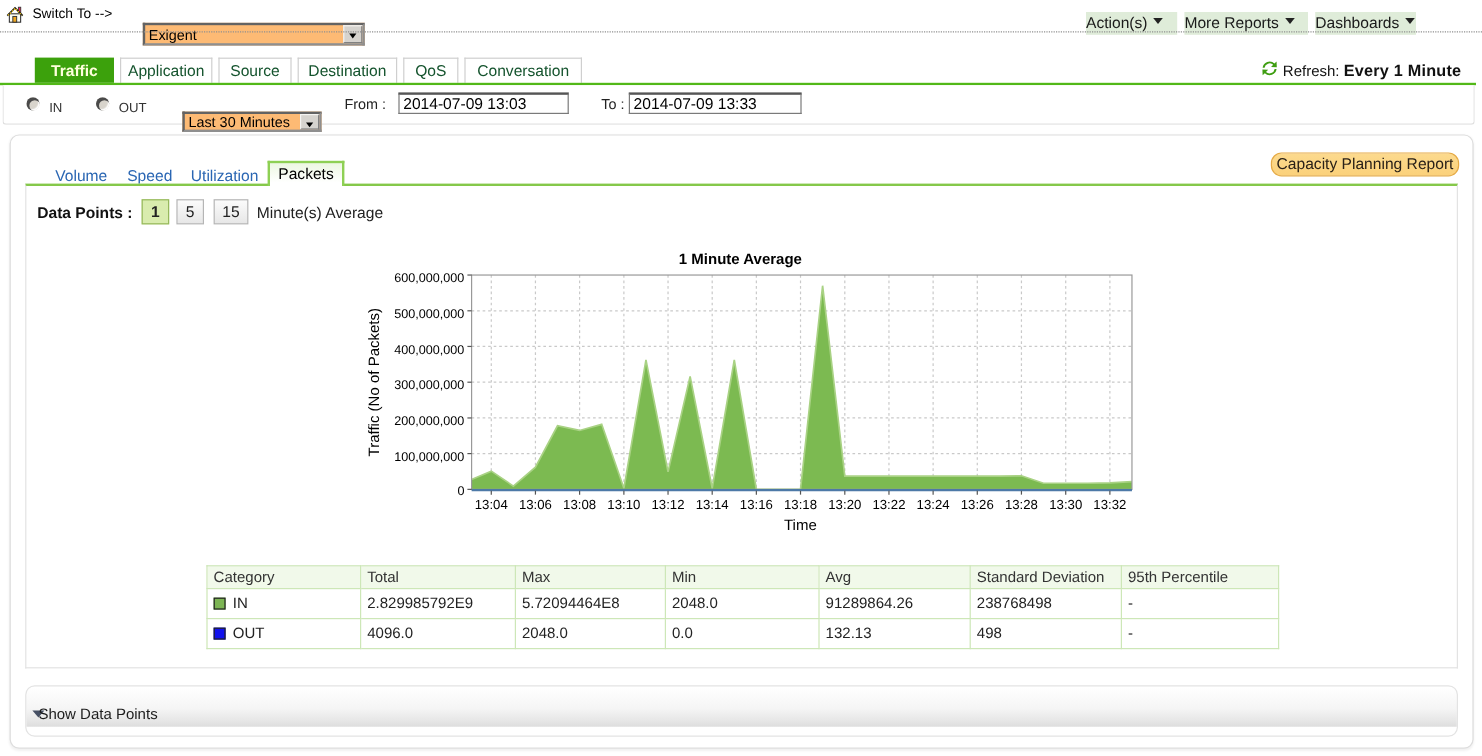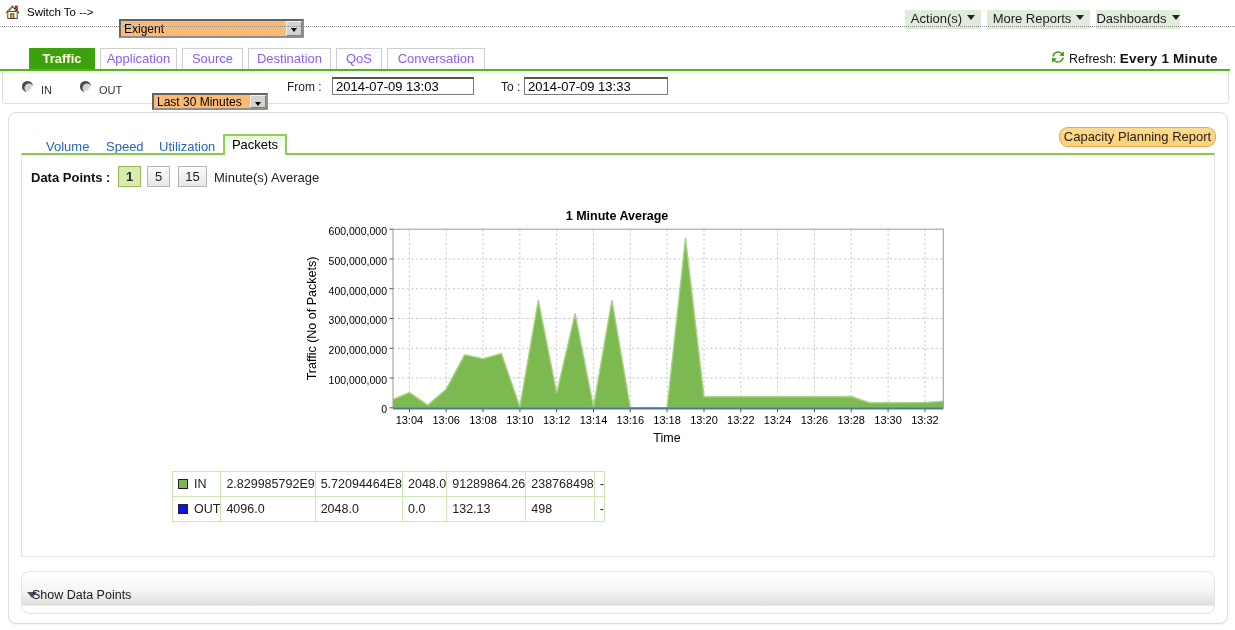--- a/index.html
+++ b/index.html
@@ -5,26 +5,26 @@
 * { margin:0; padding:0; box-sizing:border-box; }
 html,body { width:1235px; height:630px; background:#fff; font-family:"Liberation Sans",sans-serif; position:relative; overflow:hidden; }
 .abs { position:absolute; }
 
 .dotline { position:absolute; left:0; top:26px; width:1235px; border-top:1px dotted #8f8f8f; }
 .switchtxt { position:absolute; left:27px; top:6px; font-size:11.5px; color:#000; }
 .winsel { position:absolute; background:#fdba74; border:2px solid; border-color:#636363 #8f8f8f #8f8f8f #636363;margin-top:16px; }
 .winsel .txt { position:absolute; left:3px; top:1px; font-size:12px; color:#000; }
 .winsel .btn { position:absolute; right:0; top:0; bottom:0; width:16px; background:#d6d3ce; border:1px solid; border-color:#f4f3f1 #808080 #808080 #f4f3f1; }
 .winsel .btn:after { content:""; position:absolute; left:3.5px; top:6px; border:3.5px solid transparent; border-top:4.5px solid #000; }
-.topbtn { position:absolute; top:10px; height:19px; background:#dfecd9; font-size:13px; color:#1a1a1a; text-align:center; line-height:18px; white-space:nowrap; }
+.topbtn { position:absolute; top:10px; height:19px; background:#dfecd9; font-size:13px; color:#1a1a1a; text-align:left; line-height:18px; white-space:nowrap; }
 .caret { display:inline-block; width:0; height:0; border:4px solid transparent; border-top:5px solid #222; vertical-align:-1px; margin-left:5px; }
 
 .mtab { position:absolute; top:48px; height:21px; font-size:13px; text-align:center; }
 .mtab.on { background:#3ca10c; color:#ffffdd; font-weight:bold; }
-.mtab.off { background:#fff; border:1px solid #cfcfcf; border-bottom:none; color:#8b5cf6; }
+.mtab.off { background:#fff; border:1px solid #cfcfcf; border-bottom:none; color:#14532d; }
 .greenline { position:absolute; left:0; top:69px; width:1230px; height:2px; background:#52b818; }
 
 .filterbar { position:absolute; left:2px; top:71px; width:1227px; height:33px; border:1px solid #e0e0e0; border-top:none; background:#fff; border-radius:0 0 3px 3px; }
 .radio { position:absolute; width:11px; height:11px; border-radius:50%; background:#d8d4cc; box-shadow:inset 1.5px 1.5px 0 1px #4a4a4a, inset -1px -1px 1px #ffffff; }
 .flabel { position:absolute; font-size:11px; color:#333; }
 .dinput { position:absolute; height:18px; border:1px solid #7a7a7a; border-top:2px solid #555; background:#fff; font-size:13px; color:#000; padding-left:3px; line-height:15px; }
 
 .card { position:absolute; left:8px; top:112px; width:1220px; height:512px; background:#fff; border:1px solid #ddd; border-radius:8px; box-shadow:0 1px 2px rgba(0,0,0,0.06); }
 .itab-link { position:absolute; top:139px; font-size:13px; color:#2a66b3; }
 .packets-tab { position:absolute; left:223px; top:134px; width:64px; height:21px; background:linear-gradient(#edf7e2,#ffffff 85%); border:2px solid #8ed054; border-bottom:none; font-size:13px; color:#000; text-align:center; line-height:18px; z-index:2; }
@@ -182,20 +182,29 @@
     <text x="851.2" y="424.2">13:28</text>
     <text x="888.1" y="424.2">13:30</text>
     <text x="924.9" y="424.2">13:32</text>
   </g>
   <text x="667" y="441.5" font-size="12.5" fill="#000" text-anchor="middle" font-family="Liberation Sans,sans-serif">Time</text>
   <text x="316" y="318.5" font-size="12.5" fill="#000" text-anchor="middle" font-family="Liberation Sans,sans-serif" transform="rotate(-90 316 318.5)">Traffic (No of Packets)</text>
 </svg>
 
 <table class="rtable" cellspacing="0">
   <tbody>
+      <tr class="hrow">
+    <td style="width:128px;">Category</td>
+    <td style="width:129px;">Total</td>
+    <td style="width:125px;">Max</td>
+    <td style="width:128px;">Min</td>
+    <td style="width:126px;">Avg</td>
+    <td style="width:126px;">Standard Deviation</td>
+    <td style="width:131px;">95th Percentile</td>
+  </tr>
   <tr class="drow">
     <td><span class="sq" style="background:#7cb553;"></span>IN</td>
     <td>2.829985792E9</td>
     <td>5.72094464E8</td>
     <td>2048.0</td>
     <td>91289864.26</td>
     <td>238768498</td>
     <td>-</td>
   </tr>
   <tr class="drow">

